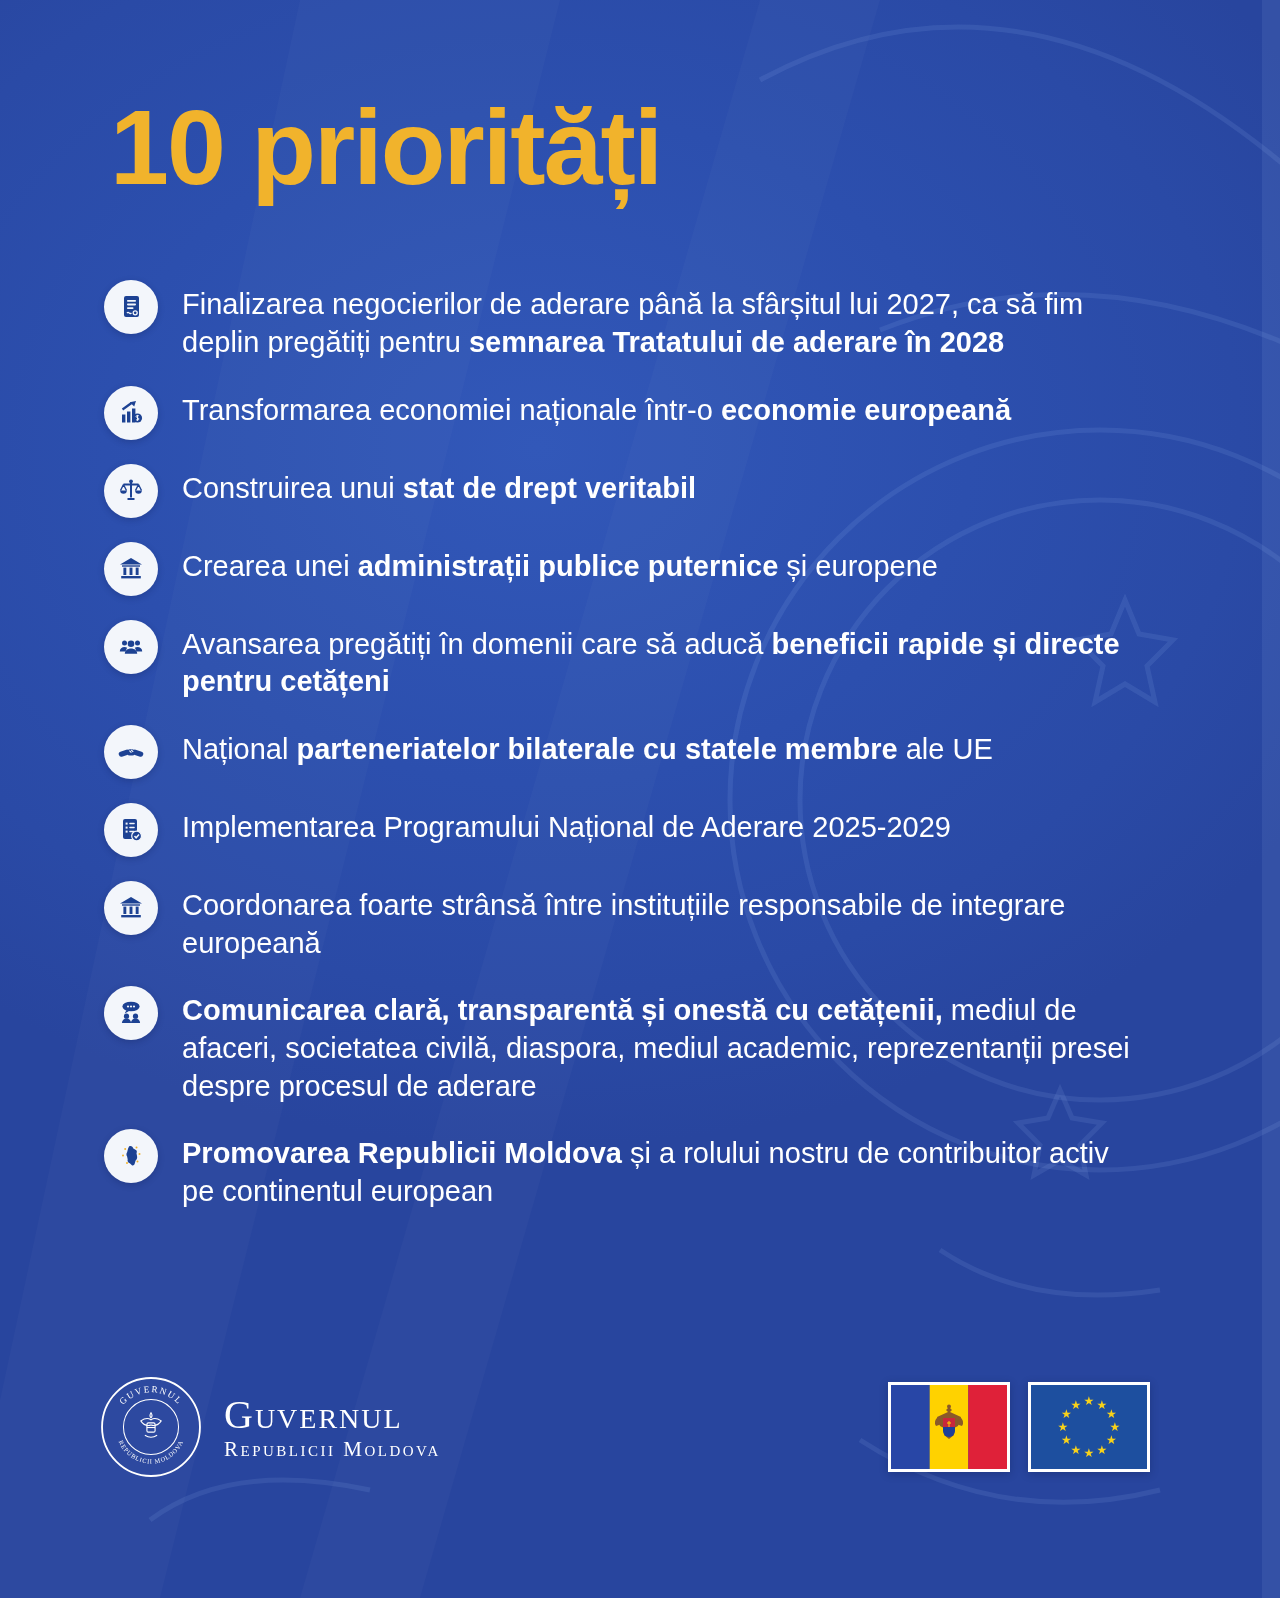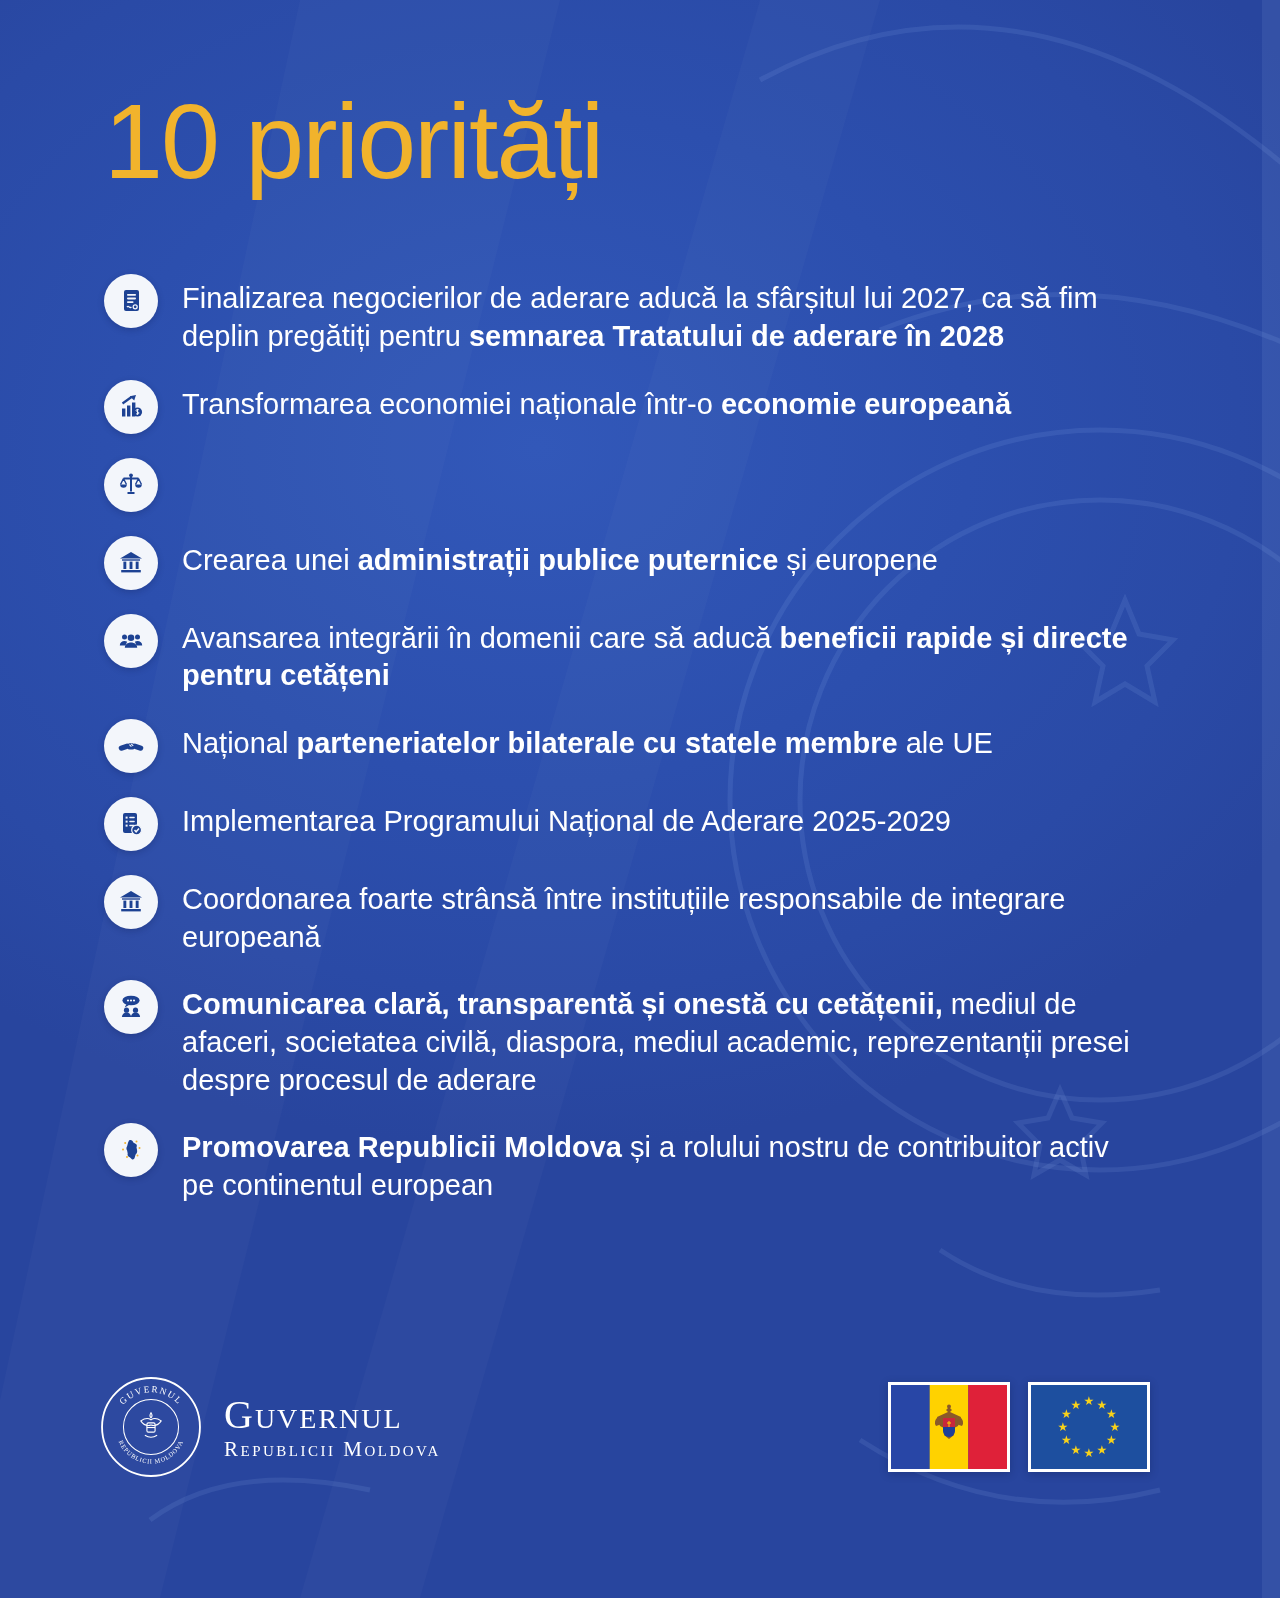--- a/index.html
+++ b/index.html
@@ -8,24 +8,24 @@
     width:1280px;height:1598px;
     margin:0 auto;
     overflow:hidden;
     background:radial-gradient(ellipse 900px 700px at 42% 28%, #3258b9 0%, #2c4fae 48%, #2a4aa6 78%, #28459e 100%);
     font-family:"Liberation Sans", sans-serif;
     color:#ffffff;
   }
   .watermark{position:absolute;inset:0;pointer-events:none;}
   .content{position:relative;padding:86px 104px 0 104px;}
   h1.title{
-    margin:0;
+    margin:6px;
     font-size:106px;
     line-height:1.04;
-    font-weight:normal;
+    font-weight:bold;
     letter-spacing:-2px;
     color:#f1b32c;
   }
   .subtitle{
     margin:16px 0 0 2px;
     font-size:42px;
     line-height:1.2;
     color:#ffffff;
     font-weight:400;
   }
@@ -137,21 +137,21 @@
               </g>
               <g fill="#f3f6fb">
                 <rect x="12" y="9" width="9" height="1.8" rx=".8"></rect>
                 <rect x="12" y="12.6" width="9" height="1.8" rx=".8"></rect>
                 <rect x="12" y="16.2" width="6.5" height="1.8" rx=".8"></rect>
               </g>
               <path d="M12 22.2c1.6-2.4 2.8 2 4.4-.4" stroke="#f3f6fb" stroke-width="1.3" fill="none"></path>
               <circle cx="20.2" cy="21.8" r="2" fill="none" stroke="#f3f6fb" stroke-width="1.3"></circle>
             </svg>
         </span>
-        <p class="txt"><span>Finalizarea negocierilor de aderare aducă la sfârșitul lui 2027, ca să fim deplin pregătiți pentru </span><span class="b">semnarea Tratatului de aderare în 2028</span><span></span></p>
+        <p class="txt"><span>Finalizarea negocierilor de aderare până la sfârșitul lui 2027, ca să fim deplin pregătiți pentru </span><span class="b">semnarea Tratatului de aderare în 2028</span><span></span></p>
       </li>
 
       <li class="item">
         <span class="ic">
           <svg viewBox="0 0 32 32">
               <g fill="#1d4293">
                 <rect x="7" y="17.5" width="3.4" height="8"></rect>
                 <rect x="12" y="14.5" width="3.4" height="11"></rect>
                 <rect x="17" y="11.5" width="3.4" height="14"></rect>
               </g>
@@ -173,20 +173,21 @@
                 <path d="M12.5 24h7"></path>
               </g>
               <circle cx="16" cy="6.3" r="1.9" fill="#1d4293"></circle>
               <g stroke="#1d4293" stroke-width="1.4" fill="none">
                 <path d="M8.5 9.5 5.5 15.5 M8.5 9.5 11.5 15.5 M23.5 9.5 20.5 15.5 M23.5 9.5 26.5 15.5"></path>
               </g>
               <path d="M5.2 15.5a3.3 3.3 0 0 0 6.6 0z" fill="#1d4293"></path>
               <path d="M20.2 15.5a3.3 3.3 0 0 0 6.6 0z" fill="#1d4293"></path>
             </svg>
         </span>
+        <p class="txt"><span>Construirea unui </span><span class="b">stat de drept veritabil</span><span></span></p>
       </li>
 
       <li class="item">
         <span class="ic">
           <svg viewBox="0 0 32 32">
               <g fill="#1d4293">
                 <polygon points="16,5 27,11.5 5,11.5"></polygon>
                 <rect x="7" y="12.3" width="18" height="1.4"></rect>
                 <rect x="8.4" y="14.6" width="2.9" height="7.4"></rect>
                 <rect x="14.55" y="14.6" width="2.9" height="7.4"></rect>
@@ -204,21 +205,21 @@
               <g fill="#1d4293">
                 <circle cx="9.5" cy="12" r="2.5"></circle>
                 <circle cx="22.5" cy="12" r="2.5"></circle>
                 <path d="M4.8 20.5c0-2.7 2.1-4.4 4.7-4.4 1 0 1.9.25 2.6.7l-1.6 3.7z"></path>
                 <path d="M27.2 20.5c0-2.7-2.1-4.4-4.7-4.4-1 0-1.9.25-2.6.7l1.6 3.7z"></path>
                 <circle cx="16" cy="12.8" r="3.3"></circle>
                 <path d="M9.8 22.8c0-3.2 2.7-5.3 6.2-5.3s6.2 2.1 6.2 5.3z"></path>
               </g>
             </svg>
         </span>
-        <p class="txt"><span>Avansarea integrării în domenii care să aducă </span><span class="b">beneficii rapide și directe pentru cetățeni</span><span></span></p>
+        <p class="txt"><span>Avansarea pregătiți în domenii care să aducă </span><span class="b">beneficii rapide și directe pentru cetățeni</span><span></span></p>
       </li>
 
       <li class="item">
         <span class="ic">
           <svg viewBox="0 0 32 32">
               <g fill="#1d4293">
                 <g transform="rotate(-18 11 16.5)">
                   <rect x="3.5" y="14" width="11" height="5.2" rx="2.4"></rect>
                 </g>
                 <g transform="rotate(18 21 16.5)">

